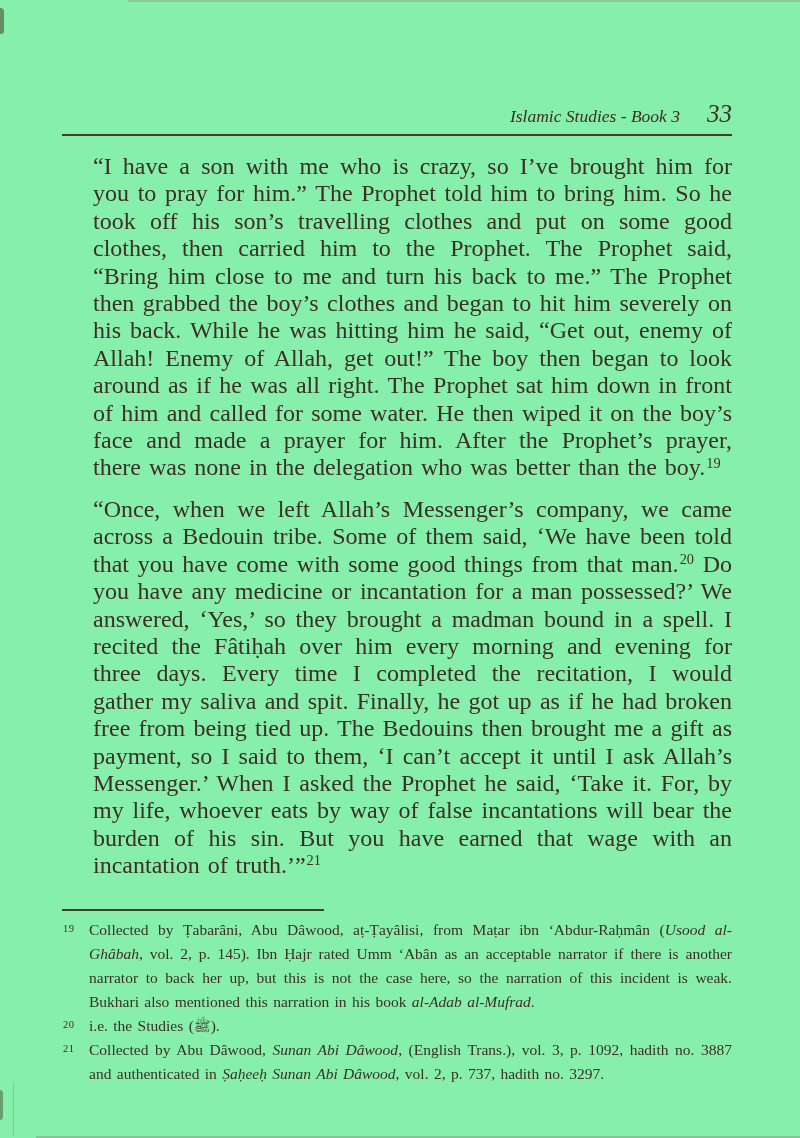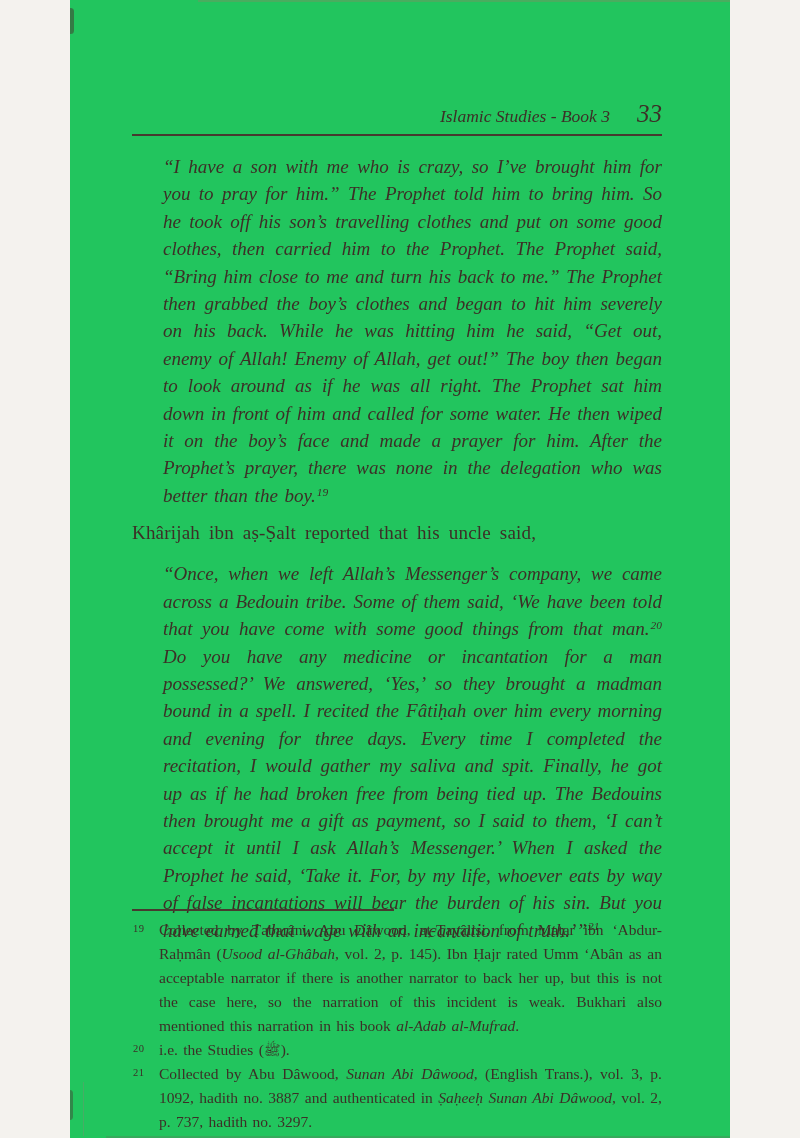--- a/index.html
+++ b/index.html
@@ -3,24 +3,24 @@
 <meta charset="utf-8">
 <title>Islamic Studies - Book 3, p. 33</title>
 <style>
   html, body {
     margin: 0;
     padding: 0;
     background: #f4f2ee;
   }
   .page {
     position: relative;
-    width: 660px;
+    width: 800px;
     height: 1138px;
     margin: 0 auto;
-    background: #22c55e;
+    background: #86efac;
     color: #3d2f27;
     font-family: "Liberation Serif", "DejaVu Serif", serif;
     overflow: hidden;
     box-sizing: border-box;
   }
   
   .edge-top {
     position: absolute; top: 0; left: 128px; right: 0; height: 2px;
     background: rgba(150, 128, 96, 0.35);
   }
@@ -62,22 +62,21 @@
   .header-rule {
     height: 2px;
     background: #473a2f;
     margin-top: 7px;
   }
 
   
   blockquote.quote {
     margin: 17px 0 0 31px;
     padding: 0;
-    font-style: italic;
-    font-size: 19px;
+    font-size: 24px;
     line-height: 27.4px;
     text-align: justify;
     word-spacing: 2px;
   }
   blockquote.quote.second {
     margin-top: 14px;
   }
 
   
   .narrator {
@@ -150,21 +149,20 @@
       <div class="header-line">
         <span class="running-title">Islamic Studies - Book 3</span>
         <span class="page-number">33</span>
       </div>
       <div class="header-rule"></div>
     </header>
 
     <main>
       <blockquote class="quote first"><span>“I have a son with me who is crazy, so I’ve brought him for you to pray for him.” The Prophet told him to bring him. So he took off his son’s travelling clothes and put on some good clothes, then carried him to the Prophet. The Prophet said, “Bring him close to me and turn his back to me.” The Prophet then grabbed the boy’s clothes and began to hit him severely on his back. While he was hitting him he said, “Get out, enemy of Allah! Enemy of Allah, get out!” The boy then began to look around as if he was all right. The Prophet sat him down in front of him and called for some water. He then wiped it on the boy’s face and made a prayer for him. After the Prophet’s prayer, there was none in the delegation who was better than the boy.</span><span class="seg-sup">19</span></blockquote>
 
-      <p class="narrator">Khârijah ibn aṣ-Ṣalt reported that his uncle said,</p>
 
       <blockquote class="quote second"><span>“Once, when we left Allah’s Messenger’s company, we came across a Bedouin tribe. Some of them said, ‘We have been told that you have come with some good things from that man.</span><span class="seg-sup">20</span><span> Do you have any medicine or incantation for a man possessed?’ We answered, ‘Yes,’ so they brought a madman bound in a spell. I recited the Fâtiḥah over him every morning and evening for three days. Every time I completed the recitation, I would gather my saliva and spit. Finally, he got up as if he had broken free from being tied up. The Bedouins then brought me a gift as payment, so I said to them, ‘I can’t accept it until I ask Allah’s Messenger.’ When I asked the Prophet he said, ‘Take it. For, by my life, whoever eats by way of false incantations will bear the burden of his sin. But you have earned that wage with an incantation of truth.’”</span><span class="seg-sup">21</span></blockquote>
     </main>
 
   </div>
 
   <footer class="footnotes">
     <div class="footnote-rule"></div>
 
     <div class="footnote">

